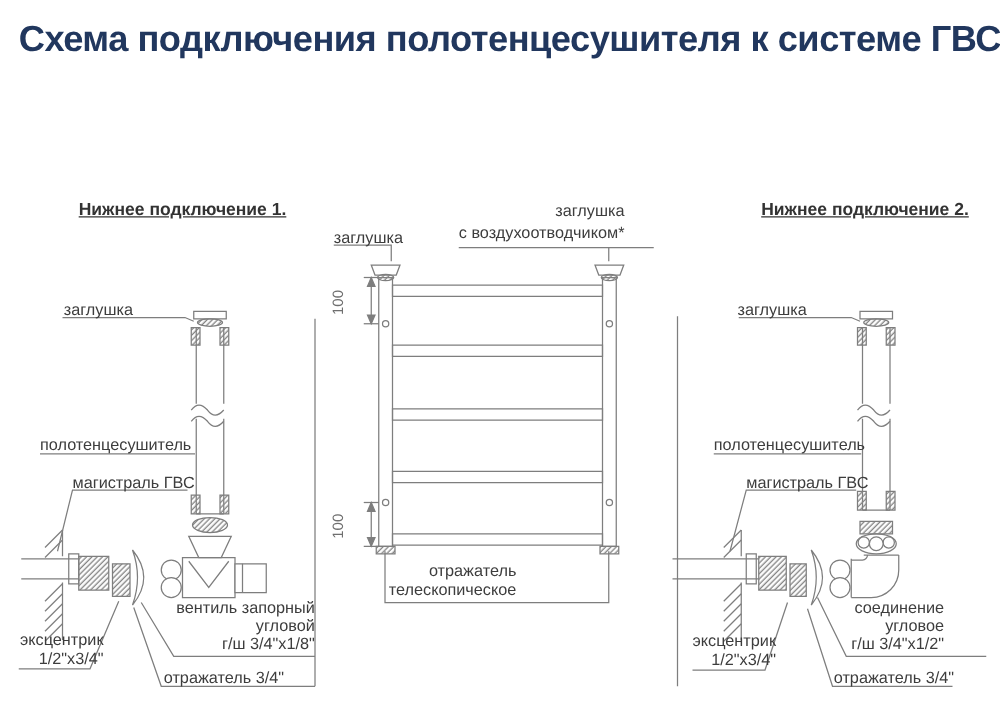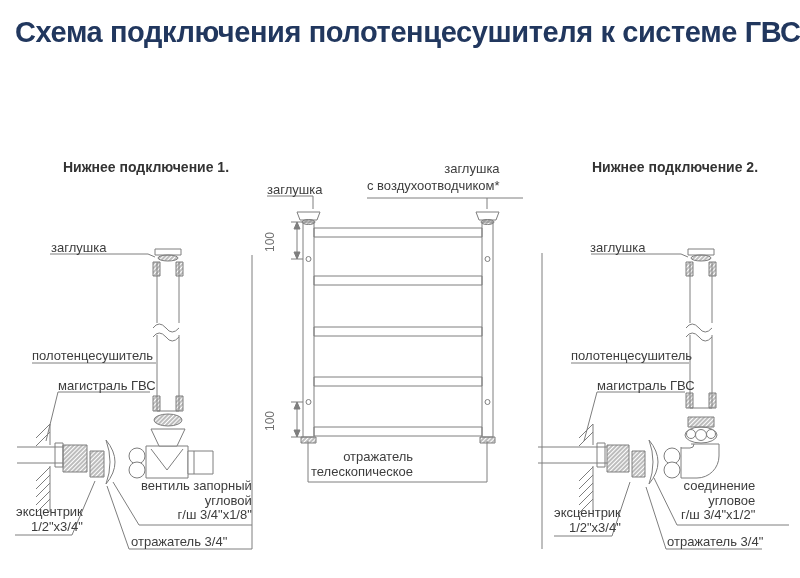--- a/index.html
+++ b/index.html
@@ -1,36 +1,36 @@
 <!DOCTYPE html>
 <html><head>
 <meta charset="utf-8">
 <style>
   html,body{margin:0;padding:0;background:#fff;}
   .canvas{position:relative;width:800px;height:578px;background:#ffffff;overflow:hidden;
           font-family:"Liberation Sans",sans-serif;}
   .title{position:absolute;left:15px;top:16px;width:780px;font-size:29px;font-weight:bold;
          color:#21375e;letter-spacing:-0.4px;white-space:nowrap;}
-  .sec-h{position:absolute;width:212px;text-align:center;font-weight:bold;font-size:14px;color:#333;}
+  .sec-h{position:absolute;width:212px;text-align:center;font-weight:bold;font-size:14px;color:#333;text-decoration:underline;}
   .lbl{position:absolute;font-size:13px;line-height:1.12;color:#3d3d3d;white-space:pre-line;text-align:right;}
   .lh17{line-height:1.3;}
   .dim{position:absolute;font-size:12px;color:#6f6f6f;transform:rotate(-90deg);
        transform-origin:left bottom;white-space:nowrap;}
   svg{position:absolute;left:0;top:0;}
   svg *{vector-effect:non-scaling-stroke;}
 </style>
 </head>
 <body>
 
 <div class="canvas">
 
   <div class="title">Схема подключения полотенцесушителя к системе ГВС</div>
 
   <div class="sec-h" style="left:40px;top:159px;">Нижнее подключение 1.</div>
-  <div class="sec-h" style="left:569px;top:159px;">Нижнее подключение 2.</div>
+  <div class="sec-h" style="left:586px;top:159px;">Нижнее подключение 2.</div>
 
   <svg width="800" height="578" viewBox="0 0 800 578" fill="none" stroke="#7e7e7e" stroke-width="1">
     <defs>
       <pattern id="th" width="3" height="3" patternUnits="userSpaceOnUse" patternTransform="rotate(45)">
         <line x1="1" y1="0" x2="1" y2="3" stroke="#858585" stroke-width="1.1"></line>
       </pattern>
     </defs>
 
     <g>
       <line x1="252" y1="255" x2="252" y2="549"></line>

